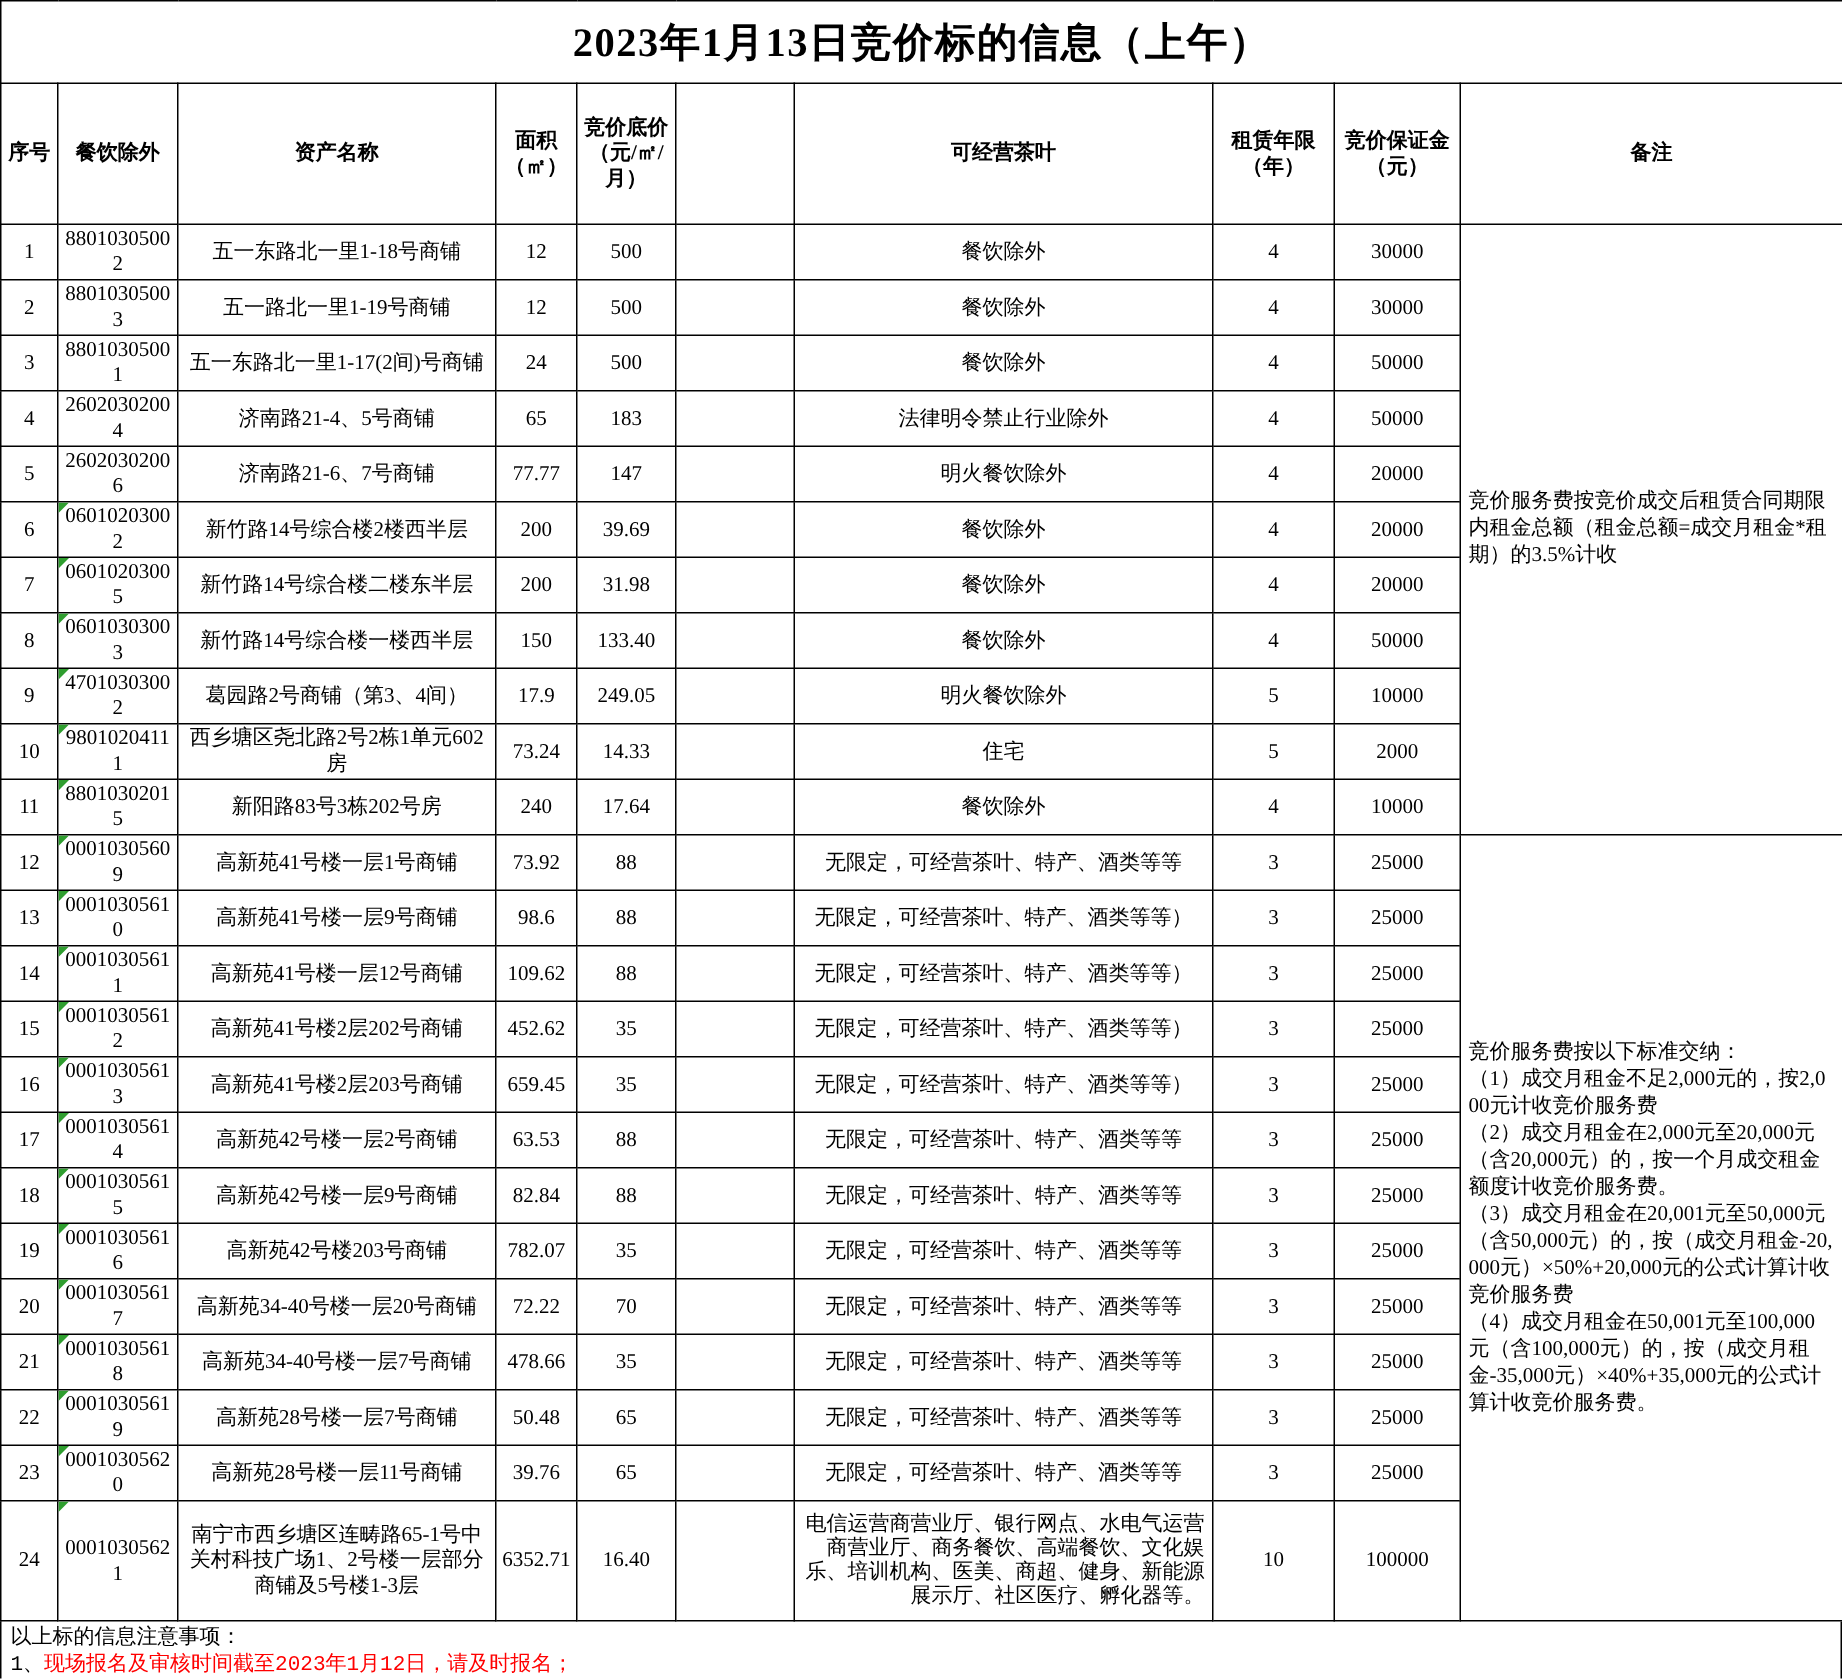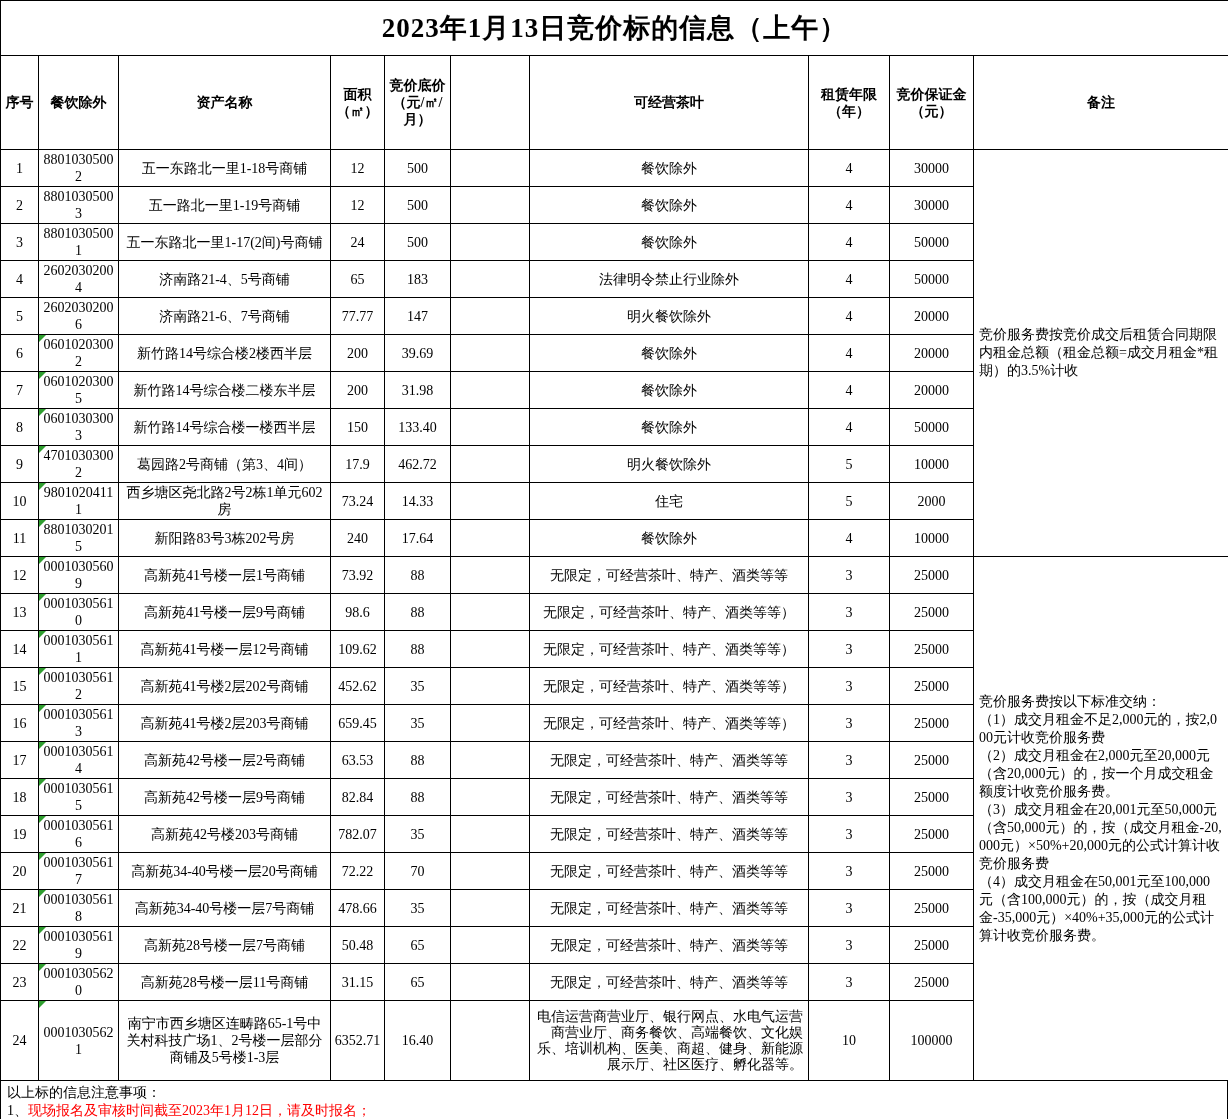--- a/index.html
+++ b/index.html
@@ -46,21 +46,21 @@
   }
   td.scope-left{text-align:right;padding:1px 5px;line-height:16px;}
   .footer{
     box-sizing:border-box;
     width:1228px;height:149px;
     border:1px solid var(--border);border-top:none;
     padding:3px 0 0 6px;
     font-size:14px;line-height:17.8px;
     overflow:hidden;
   }
-  .footer div{white-space:nowrap;}
+  .footer div{white-space:nowrap;font-family:Liberation Mono, monospace;}
   .red{color:var(--red);}
 </style>
 </head>
 <body>
 
 <div class="sheet">
   <table>
     <colgroup>
       <col style="width:38px">
         <col style="width:80px">
@@ -178,21 +178,21 @@
           <td></td>
           <td>餐饮除外</td>
           <td>4</td>
           <td>50000</td>
         </tr>
         <tr>
           <td>9</td>
           <td class="flag">47010303002</td>
           <td>葛园路2号商铺（第3、4间）</td>
           <td>17.9</td>
-          <td>462.72</td>
+          <td>249.05</td>
           <td></td>
           <td>明火餐饮除外</td>
           <td>5</td>
           <td>10000</td>
         </tr>
         <tr>
           <td>10</td>
           <td class="flag">98010204111</td>
           <td>西乡塘区尧北路2号2栋1单元602房</td>
           <td>73.24</td>
@@ -338,21 +338,21 @@
           <td>65</td>
           <td></td>
           <td>无限定，可经营茶叶、特产、酒类等等</td>
           <td>3</td>
           <td>25000</td>
         </tr>
         <tr>
           <td>23</td>
           <td class="flag">00010305620</td>
           <td>高新苑28号楼一层11号商铺</td>
-          <td>31.15</td>
+          <td>39.76</td>
           <td>65</td>
           <td></td>
           <td>无限定，可经营茶叶、特产、酒类等等</td>
           <td>3</td>
           <td>25000</td>
         </tr>
         <tr class="tall">
           <td>24</td>
           <td class="flag">00010305621</td>
           <td>南宁市西乡塘区连畴路65-1号中关村科技广场1、2号楼一层部分商铺及5号楼1-3层</td>

